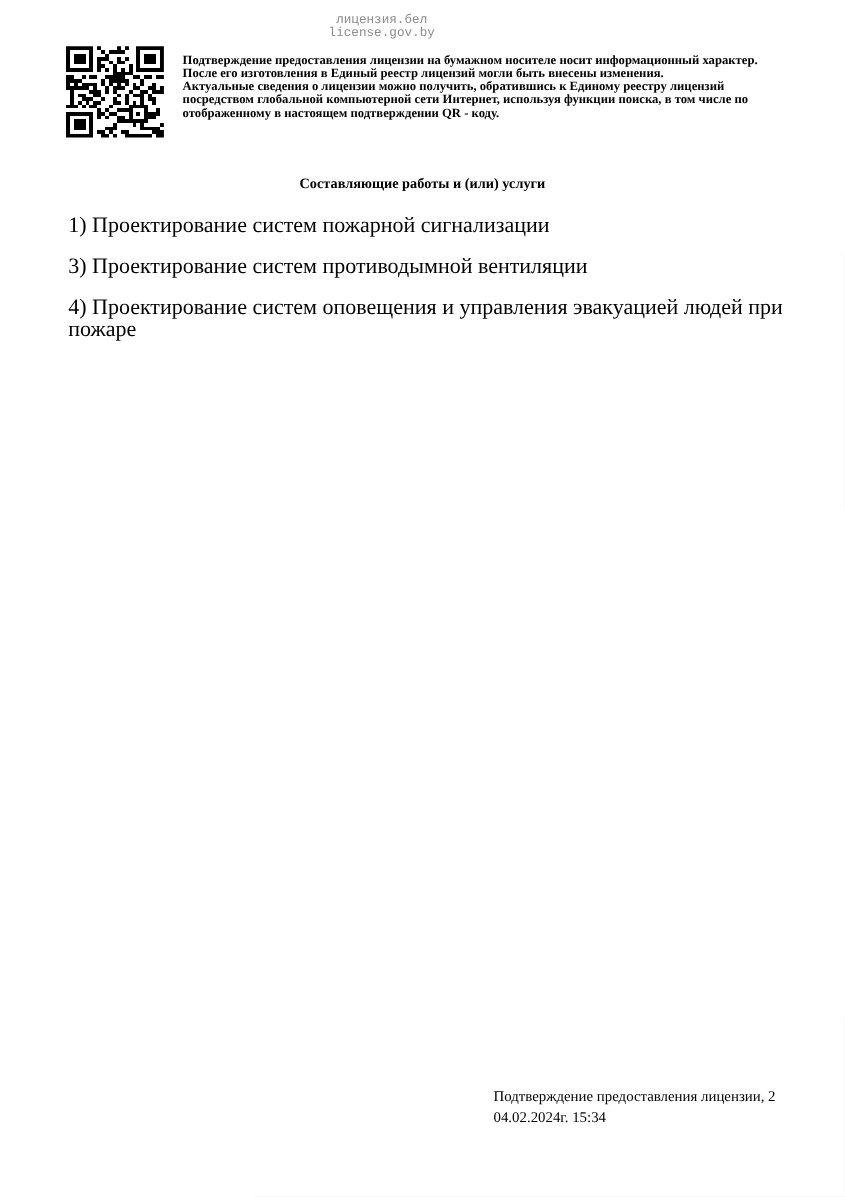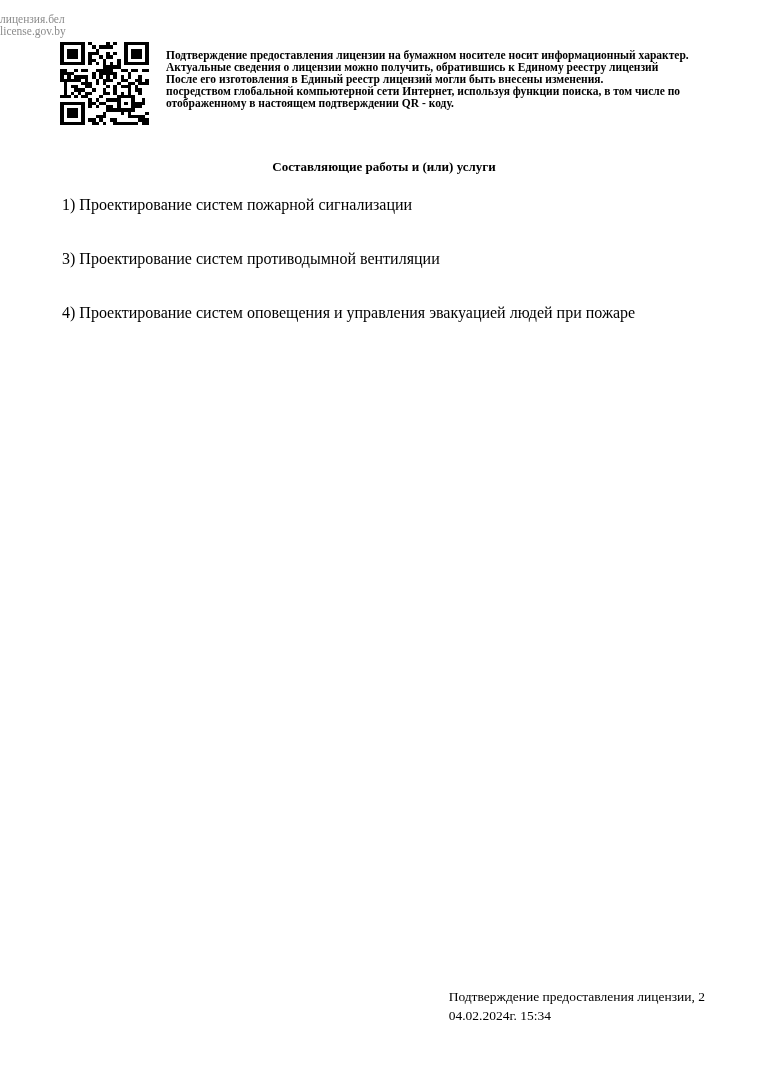--- a/index.html
+++ b/index.html
@@ -11,23 +11,25 @@
     background: #ffffff;
     font-family: "Liberation Serif", "DejaVu Serif", serif;
     color: #000000;
     overflow: hidden;
   }
   .site-header {
     position: absolute;
     top: 13px;
     left: 0;
     width: 694px;
+    text-align: center;
     color: #8c8c8c;
     font-size: 11.5px;
     line-height: 12px;
+    font-family: Liberation Mono, monospace;
   }
   .qr {
     position: absolute;
     left: 60px;
     top: 42px;
     width: 89px;
     height: 83px;
   }
   .qr svg { display: block; width: 100%; height: 100%; }
   .qr-notice {
@@ -49,22 +51,22 @@
     font-size: 13px;
     line-height: 21px;
   }
   .work-list {
     position: absolute;
     left: 62px;
     top: 195px;
     right: 40px;
     display: flex;
     flex-direction: column;
-    gap: 34px;
-    font-size: 16px;
+    gap: 17px;
+    font-size: 20px;
     line-height: 20px;
   }
   .doc-footer {
     position: absolute;
     top: 988px;
     right: 63px;
     text-align: left;
     font-size: 13.5px;
     line-height: 18.5px;
   }
@@ -388,22 +390,22 @@
         <rect x="19" y="24" width="1" height="1"></rect>
         <rect x="20" y="24" width="1" height="1"></rect>
         <rect x="21" y="24" width="1" height="1"></rect>
         <rect x="23" y="24" width="1" height="1"></rect>
         <rect x="24" y="24" width="1" height="1"></rect>
       </svg>
     </div>
 
   <div class="qr-notice">
     <div class="line">Подтверждение предоставления лицензии на бумажном носителе носит информационный характер.</div>
+    <div class="line">После его изготовления в Единый реестр лицензий могли быть внесены изменения.</div>
     <div class="line">Актуальные сведения о лицензии можно получить, обратившись к Единому реестру лицензий</div>
-    <div class="line">После его изготовления в Единый реестр лицензий могли быть внесены изменения.</div>
     <div class="line">посредством глобальной компьютерной сети Интернет, используя функции поиска, в том числе по</div>
     <div class="line">отображенному в настоящем подтверждении QR - коду.</div>
   </div>
 
   <div class="section-title">Составляющие работы и (или) услуги</div>
 
   <div class="work-list">
     <div class="work-item">1) Проектирование систем пожарной сигнализации</div>
     <div class="work-item">3) Проектирование систем противодымной вентиляции</div>
     <div class="work-item">4) Проектирование систем оповещения и управления эвакуацией людей при пожаре</div>

